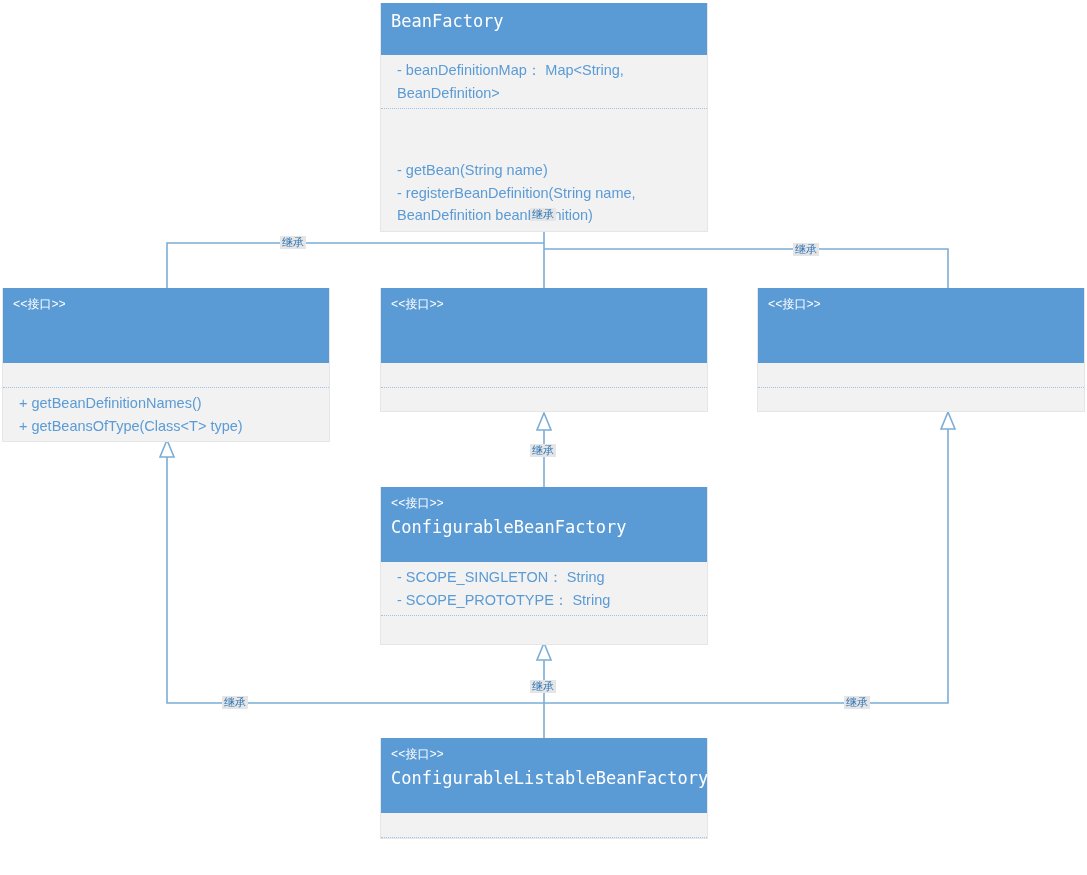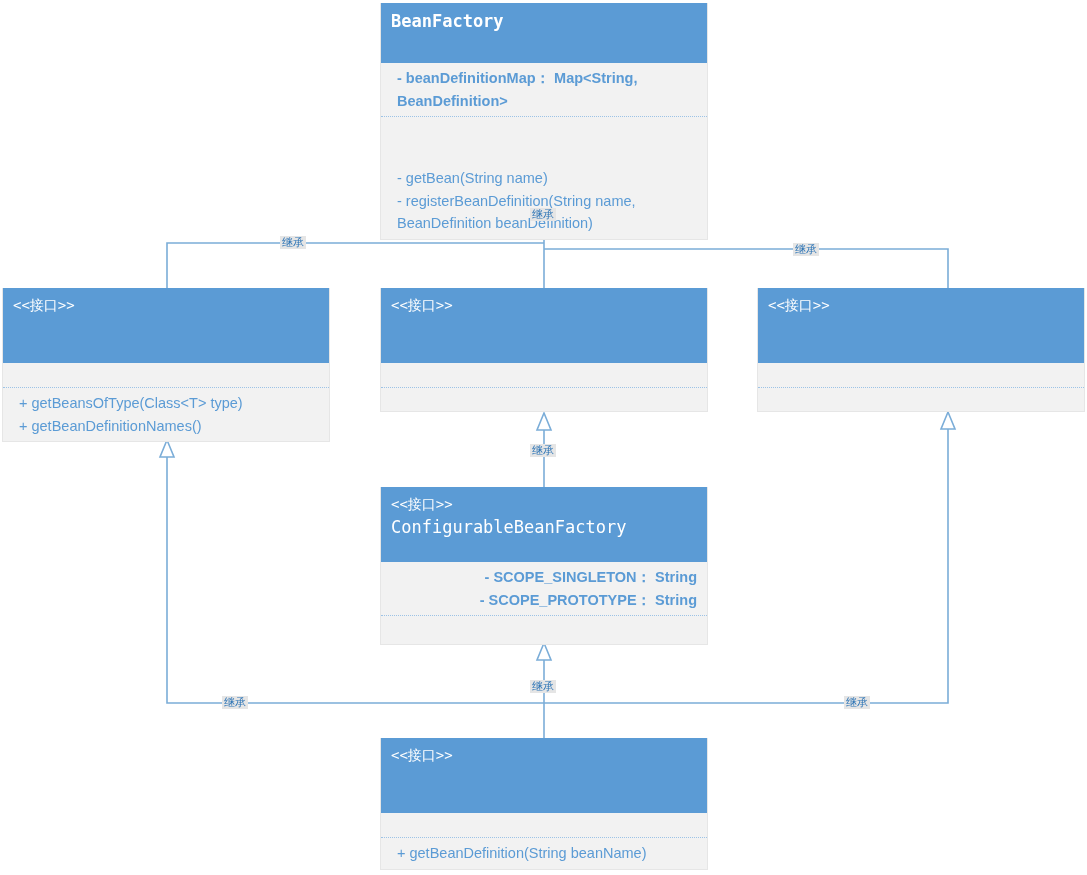--- a/index.html
+++ b/index.html
@@ -33,39 +33,39 @@
     border-top: none;
   }
   .uml-header {
     background: #5b9bd5;
     color: #ffffff;
     box-sizing: border-box;
     padding: 6px 10px 7px 10px;
     font-family: "DejaVu Sans Mono", "Liberation Mono", monospace;
   }
   .stereotype {
-    font-size: 14px;
+    font-size: 12px;
     line-height: 22px;
     white-space: nowrap;
+    font-family: Liberation Mono, monospace;
   }
   .classname {
     font-size: 17px;
     line-height: 25px;
     white-space: nowrap;
   }
   .uml-section {
     box-sizing: border-box;
     padding: 4px 10px 4px 16px;
     color: #5b9bd5;
     font-size: 14.5px;
     line-height: 22.5px;
   }
   .uml-section.attrs {
     border-bottom: 1px dotted #9dc3e6;
-    font-weight: bold;
   }
   .uml-section .row {
     white-space: normal;
   }
   .uml-section.empty {
     min-height: 20px;
   }
   .edge-label {
     position: absolute;
     color: #2e75b6;
@@ -103,40 +103,40 @@
 
       <polygon points="544,180 537,198 551,198"></polygon>
       <polygon points="544,413 537,430 551,430"></polygon>
       <polygon points="544,643 537,660 551,660"></polygon>
       <polygon points="167,440 160,457 174,457"></polygon>
       <polygon points="948,412 941,429 955,429"></polygon>
     </g>
   </svg>
 
   <div class="uml-box" style="left:380px; top:3px; width:328px;">
-    <div class="uml-header" style="height:60px;font-weight:bold;">
+    <div class="uml-header" style="height:52px;">
       <div class="classname">BeanFactory</div>
     </div>
     <div class="uml-section attrs" style="min-height:52px;">
       <div class="row">- beanDefinitionMap： Map&lt;String, BeanDefinition&gt;</div>
     </div>
     <div class="uml-section methods" style="min-height:72px;margin-top:46px;">
       <div class="row">- getBean(String name)</div>
       <div class="row">- registerBeanDefinition(String name, BeanDefinition beanDefinition)</div>
     </div>
   </div>
 
   <div class="uml-box" style="left:2px; top:288px; width:328px;">
     <div class="uml-header" style="height:75px;">
       <div class="stereotype">&lt;&lt;接口&gt;&gt;</div>
     </div>
     <div class="uml-section attrs empty" style="min-height:25px;"></div>
     <div class="uml-section methods" style="min-height:50px;">
+      <div class="row">+ getBeanDefinitionNames()</div>
       <div class="row">+ getBeansOfType(Class&lt;T&gt; type)</div>
-      <div class="row">+ getBeanDefinitionNames()</div>
     </div>
   </div>
 
   <div class="uml-box" style="left:380px; top:288px; width:328px;">
     <div class="uml-header" style="height:75px;">
       <div class="stereotype">&lt;&lt;接口&gt;&gt;</div>
     </div>
     <div class="uml-section attrs empty" style="min-height:25px;"></div>
     <div class="uml-section methods empty" style="min-height:23px;"></div>
   </div>
@@ -147,35 +147,33 @@
     </div>
     <div class="uml-section attrs empty" style="min-height:25px;"></div>
     <div class="uml-section methods empty" style="min-height:23px;"></div>
   </div>
 
   <div class="uml-box" style="left:380px; top:487px; width:328px;">
     <div class="uml-header" style="height:75px;">
       <div class="stereotype">&lt;&lt;接口&gt;&gt;</div>
       <div class="classname">ConfigurableBeanFactory</div>
     </div>
-    <div class="uml-section attrs" style="min-height:50px;text-align:right;">
+    <div class="uml-section attrs" style="min-height:50px;">
       <div class="row">- SCOPE_SINGLETON： String</div>
       <div class="row">- SCOPE_PROTOTYPE： String</div>
     </div>
     <div class="uml-section methods empty" style="min-height:28px;"></div>
   </div>
 
   <div class="uml-box" style="left:380px; top:738px; width:328px;">
     <div class="uml-header" style="height:75px;">
       <div class="stereotype">&lt;&lt;接口&gt;&gt;</div>
+      <div class="classname">ConfigurableListableBeanFactory</div>
     </div>
     <div class="uml-section attrs empty" style="min-height:25px;"></div>
-    <div class="uml-section methods" style="min-height:28px;">
-      <div class="row">+ getBeanDefinition(String beanName)</div>
-    </div>
   </div>
 
   <div class="edge-label" style="left:530px; top:208px;">继承</div>
   <div class="edge-label" style="left:280px; top:236px;">继承</div>
   <div class="edge-label" style="left:793px; top:243px;">继承</div>
   <div class="edge-label" style="left:530px; top:444px;">继承</div>
   <div class="edge-label" style="left:530px; top:680px;">继承</div>
   <div class="edge-label" style="left:222px; top:696px;">继承</div>
   <div class="edge-label" style="left:844px; top:696px;">继承</div>
 

